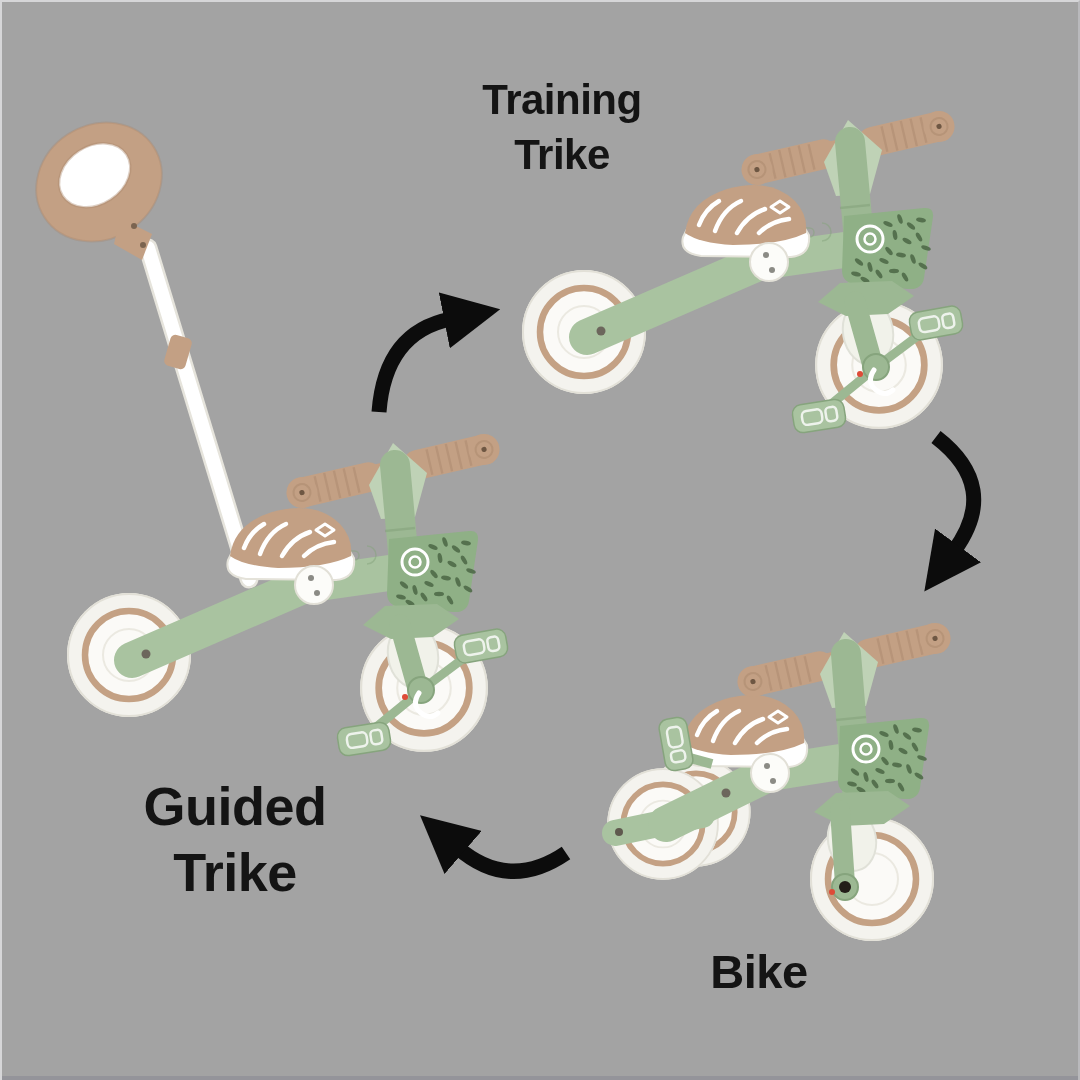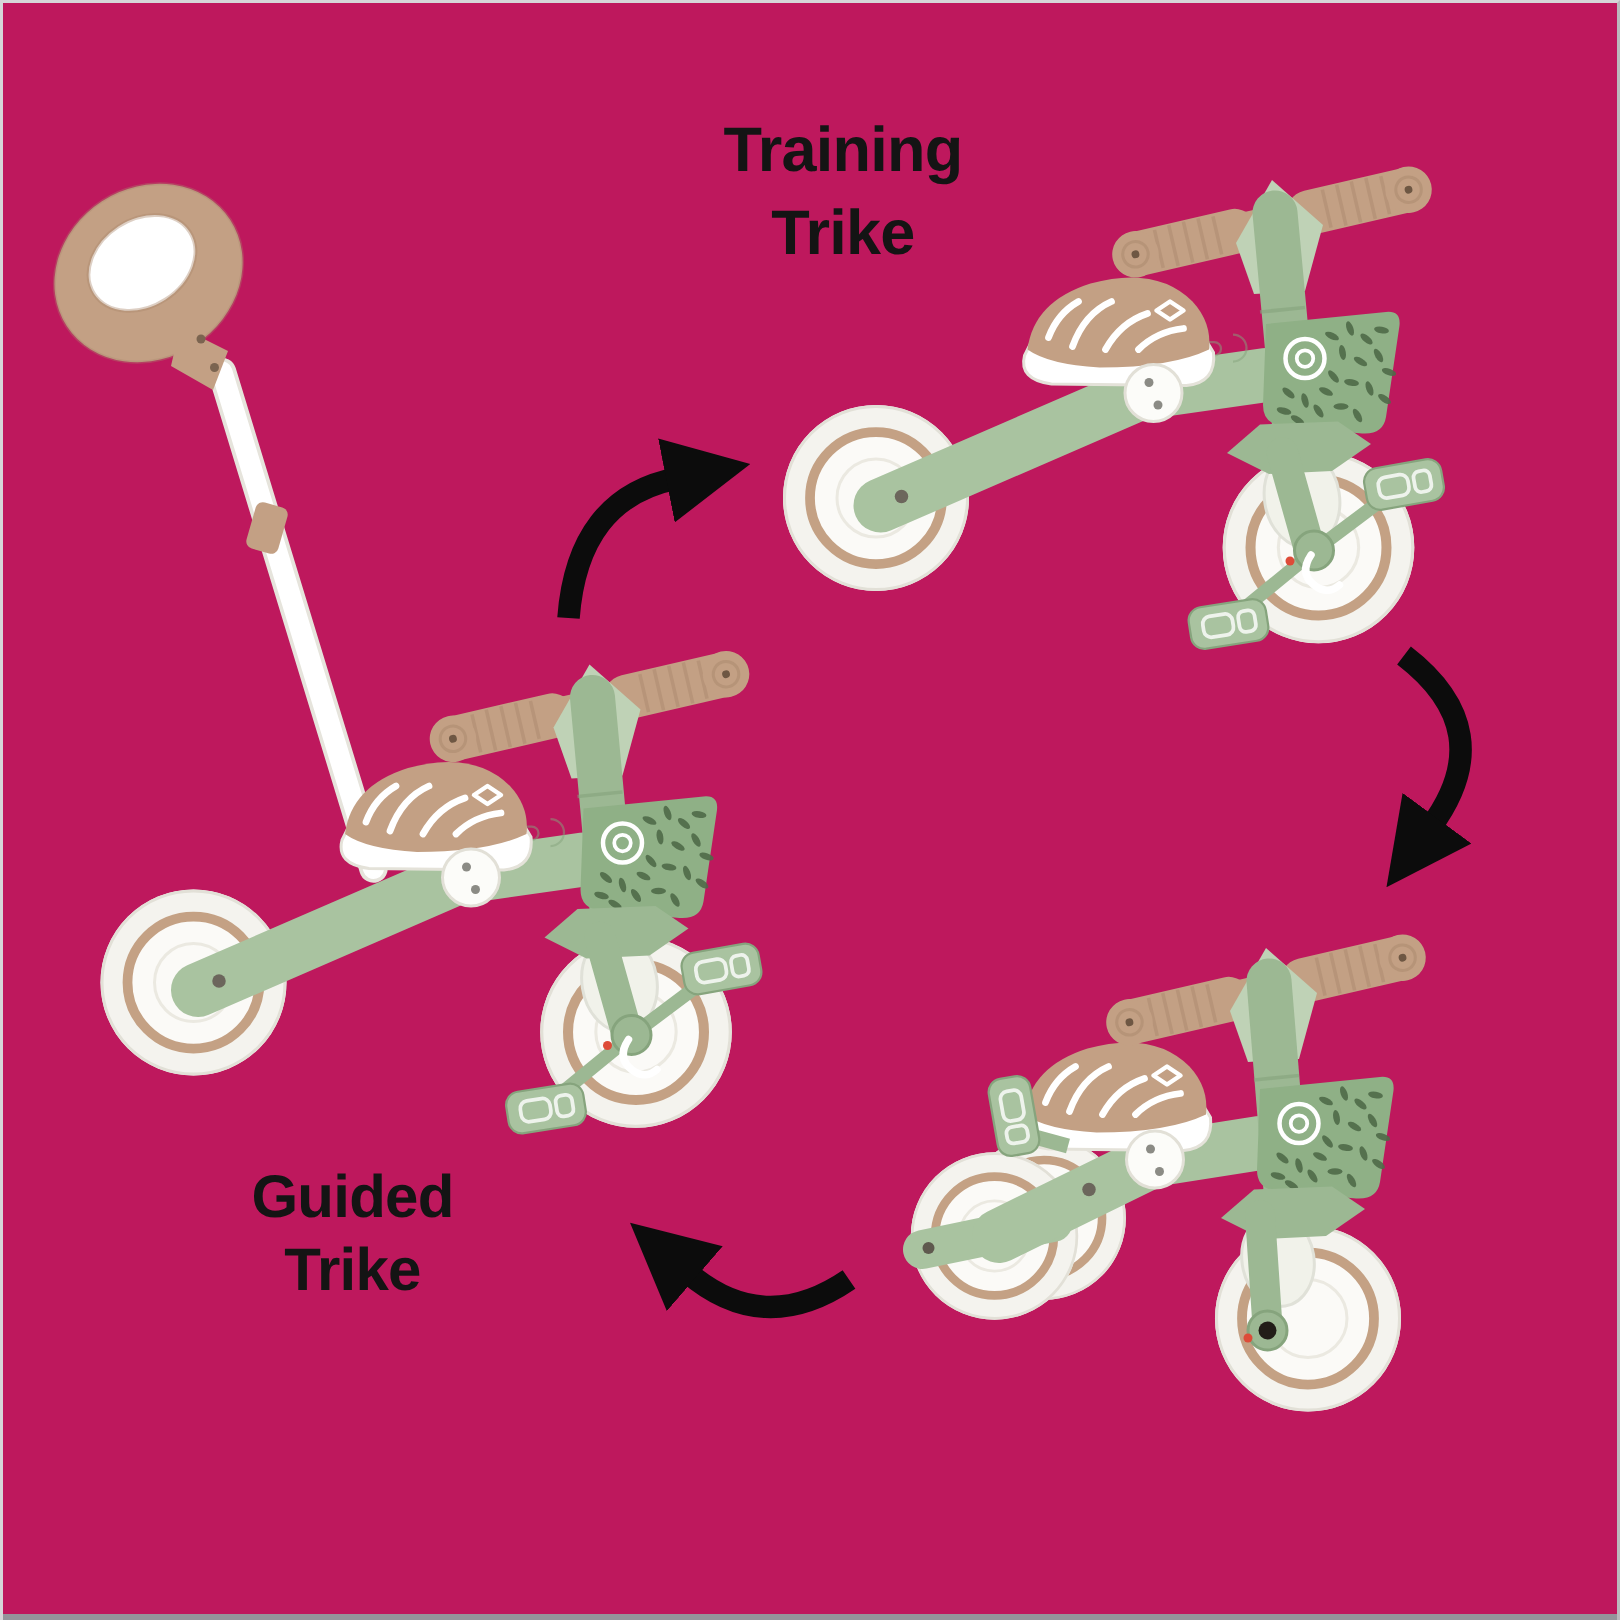--- a/index.html
+++ b/index.html
@@ -1,29 +1,29 @@
 <!DOCTYPE html>
 <html style="--black: #0c0c0c; --green: #a9c3a0; --green2: #9cb893; --green-light: #bfd2b6; --green-edge: #86a47d; --basket: #8fb086; --basket-hole: #4f6b49; --tan: #c3a084; --tan-dark: #a9876c; --wheel: #f4f3ee; --wheel-edge: #e2e0d7; --hub: #fbfaf7; --ring: #c4a184; --pole-edge: #e6e4dc; --accent-red: #de4b38; --text: #141414;"><head>
 <meta charset="utf-8">
 <style>
   html,body{margin:0;padding:0;background:#fff;}
   #stage{
-    position:relative;width:1080px;height:1080px;background:#be185d;overflow:hidden;
+    position:relative;width:1080px;height:1080px;background:#a3a3a3;overflow:hidden;
     box-sizing:border-box;
     border-top:2px solid #d6d6d8;border-left:2px solid #d6d6d8;border-right:2px solid #b9b9bc;
     font-family:"Liberation Sans",sans-serif;
   }
   #stage .bottom-edge{position:absolute;left:0;bottom:0;width:100%;height:4px;background:#94949a;}
   .label{
     position:absolute;text-align:center;color:#141414;font-weight:700;
     letter-spacing:-0.5px;line-height:1.32;
   }
   .label span{display:block;}
   #label-training{left:420px;top:70px;width:280px;font-size:42px;}
-  #label-guided{left:93px;top:772px;width:280px;font-size:40px;line-height:1.22;}
+  #label-guided{left:93px;top:772px;width:280px;font-size:54px;line-height:1.22;}
   #label-balance{left:617px;top:940px;width:280px;font-size:47px;line-height:1.26;}
   svg{position:absolute;left:0;top:0;}
 </style>
 </head>
 <body>
 
 <div id="stage">
 
   <svg width="1080" height="1080" viewBox="0 0 1080 1080">
     <defs>
@@ -188,16 +188,17 @@
 
   <div class="label" id="label-training">
     <span>Training</span>
     <span>Trike</span>
   </div>
   <div class="label" id="label-guided">
     <span>Guided</span>
     <span>Trike</span>
   </div>
   <div class="label" id="label-balance">
+    <span>Bike</span>
   </div>
 
   <div class="bottom-edge"></div>
 </div>
 
 </body></html>

